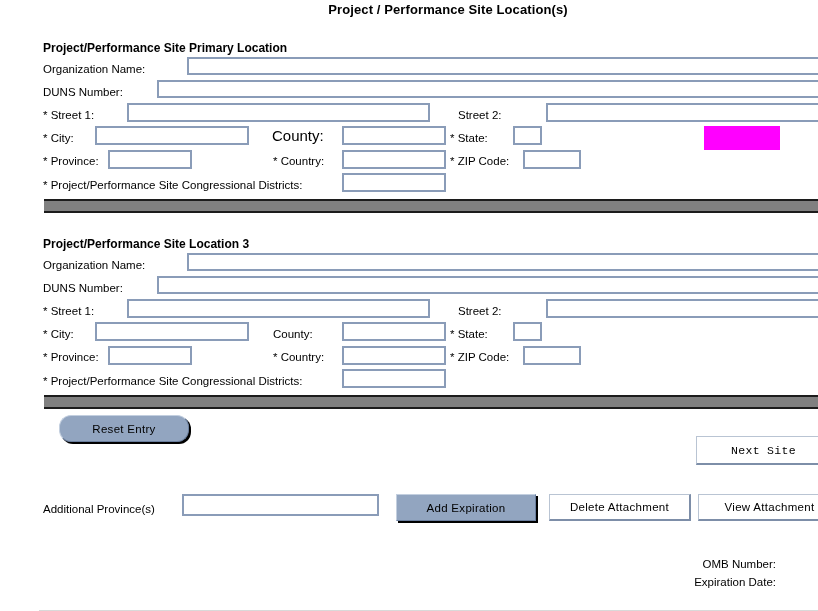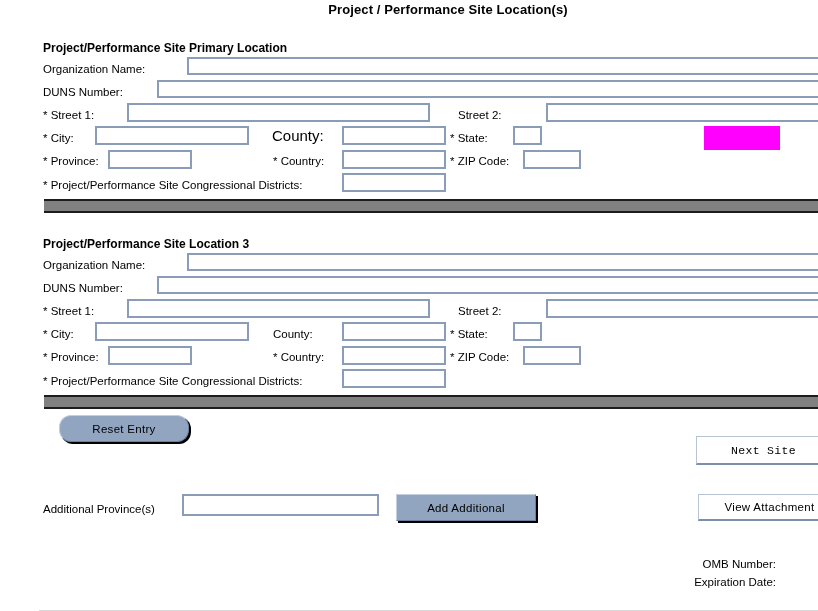--- a/index.html
+++ b/index.html
@@ -210,21 +210,22 @@
 
   <div class="abs gray-bar" style="left:5px; top:395px; width:807px; height:14px;"></div>
 
   <div class="abs btn btn-primary" style="left:20px; top:415px; width:130px; height:27px;border-radius:12px;">Reset Entry</div>
 
   <div class="abs btn btn-plain" style="left:657px; top:436px; width:136px; height:29px;font-family:Liberation Mono, monospace;">Next Site</div>
 
   <div class="abs lbl" style="left:4px; top:502px;">Additional Province(s)</div>
   <input class="abs fld" style="left: 143px; top: 494px; width: 197px; height: 22px;" value="">
 
-  <div class="abs btn btn-primary" style="left:357px; top:494px; width:140px; height:27px;">Add Additional</div>
-
+  <div class="abs btn btn-primary" style="left:357px; top:494px; width:140px; height:27px;">Add Expiration</div>
+
+  <div class="abs btn btn-plain" style="left:510px; top:494px; width:142px; height:27px;">Delete Attachment</div>
 
   <div class="abs btn btn-plain" style="left:659px; top:494px; width:144px; height:27px;">View  Attachment</div>
 
   <div class="abs footer-lbl" style="left:560px; top:576px; width:177px;">Expiration Date:</div>
   <div class="abs footer-lbl" style="left:560px; top:558px; width:177px;">OMB Number:</div>
 
 </div>
 
 </body></html>

